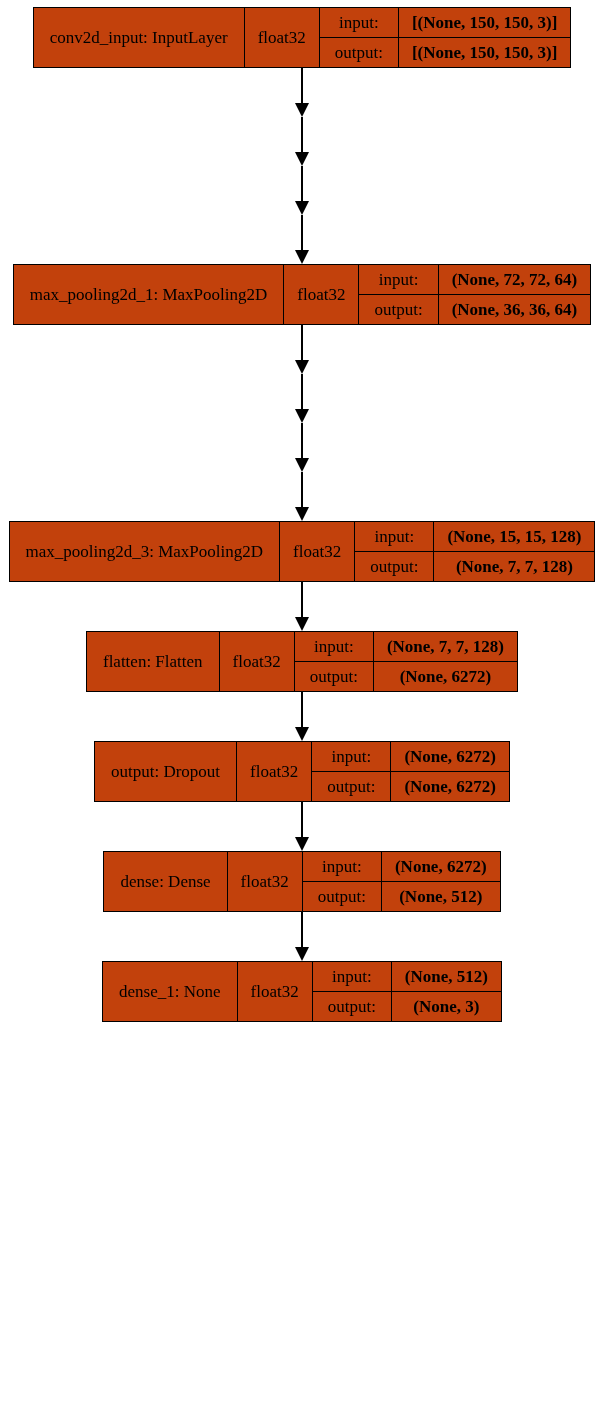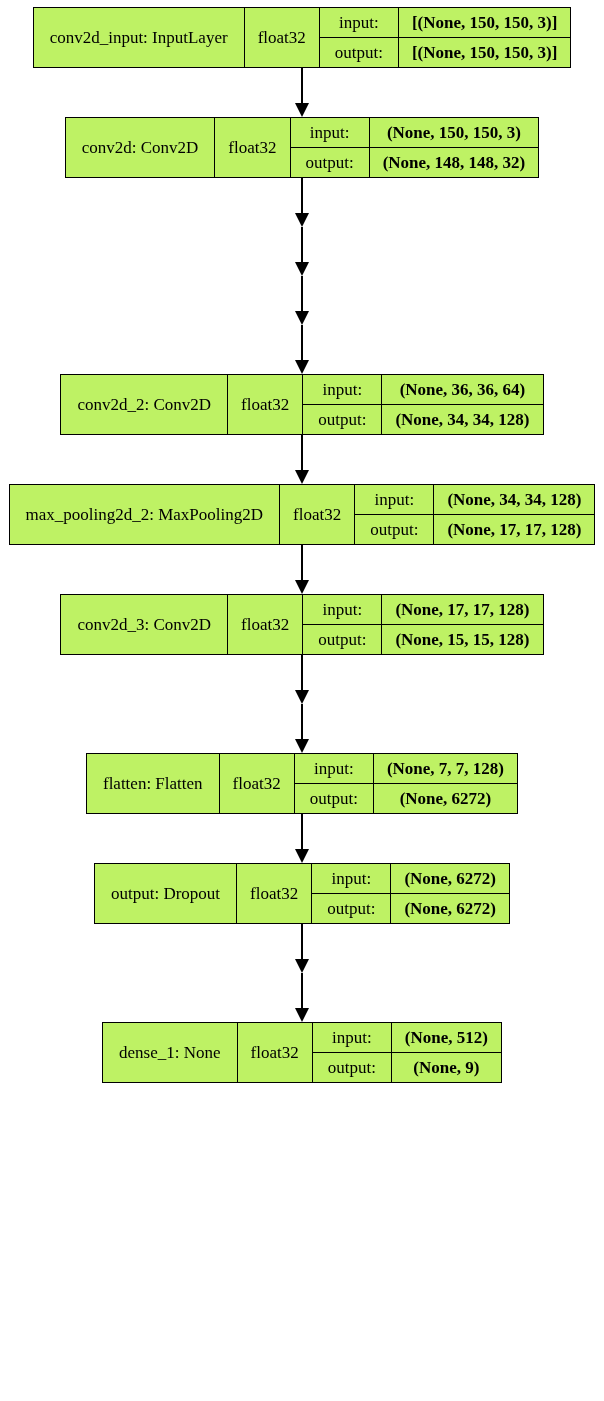--- a/index.html
+++ b/index.html
@@ -18,21 +18,21 @@
     height: 1401px;
     box-sizing: border-box;
     padding-top: 7px;
     display: flex;
     flex-direction: column;
     align-items: center;
     overflow: hidden;
   }
   table.node {
     border-collapse: collapse;
-    background: #bef264;
+    background: #c2410c;
     flex: 0 0 auto;
   }
   table.node td {
     border: 1px solid #000000;
     text-align: center;
     vertical-align: middle;
     font-size: 17px;
     line-height: 1;
     height: 29px;
     white-space: nowrap;
@@ -79,111 +79,83 @@
       <td class="cell-label">output:</td>
       <td class="cell-shape">[(None, 150, 150, 3)]</td>
     </tr>
   </tbody>
     </table>
   <div class="edge">
     <div class="edge-line"></div>
     <div class="edge-arrowhead"></div>
   </div>
 
-  <table class="node">
-    <tbody>
-        <tr>
-      <td class="cell-name" rowspan="2">conv2d: Conv2D</td>
-      <td class="cell-dtype" rowspan="2">float32</td>
-      <td class="cell-label">input:</td>
-      <td class="cell-shape">(None, 150, 150, 3)</td>
-    </tr>
-    <tr>
-      <td class="cell-label">output:</td>
-      <td class="cell-shape">(None, 148, 148, 32)</td>
-    </tr>
-  </tbody>
-    </table>
-  <div class="edge">
-    <div class="edge-line"></div>
-    <div class="edge-arrowhead"></div>
-  </div>
-
-  <div class="edge">
-    <div class="edge-line"></div>
-    <div class="edge-arrowhead"></div>
-  </div>
-
-  <div class="edge">
-    <div class="edge-line"></div>
-    <div class="edge-arrowhead"></div>
-  </div>
-
-  <div class="edge">
-    <div class="edge-line"></div>
-    <div class="edge-arrowhead"></div>
-  </div>
-
-  <table class="node">
-    <tbody>
-        <tr>
-      <td class="cell-name" rowspan="2">conv2d_2: Conv2D</td>
-      <td class="cell-dtype" rowspan="2">float32</td>
-      <td class="cell-label">input:</td>
+  <div class="edge">
+    <div class="edge-line"></div>
+    <div class="edge-arrowhead"></div>
+  </div>
+
+  <div class="edge">
+    <div class="edge-line"></div>
+    <div class="edge-arrowhead"></div>
+  </div>
+
+  <div class="edge">
+    <div class="edge-line"></div>
+    <div class="edge-arrowhead"></div>
+  </div>
+
+  <table class="node">
+    <tbody>
+        <tr>
+      <td class="cell-name" rowspan="2">max_pooling2d_1: MaxPooling2D</td>
+      <td class="cell-dtype" rowspan="2">float32</td>
+      <td class="cell-label">input:</td>
+      <td class="cell-shape">(None, 72, 72, 64)</td>
+    </tr>
+    <tr>
+      <td class="cell-label">output:</td>
       <td class="cell-shape">(None, 36, 36, 64)</td>
     </tr>
-    <tr>
-      <td class="cell-label">output:</td>
-      <td class="cell-shape">(None, 34, 34, 128)</td>
-    </tr>
-  </tbody>
-    </table>
-  <div class="edge">
-    <div class="edge-line"></div>
-    <div class="edge-arrowhead"></div>
-  </div>
-
-  <table class="node">
-    <tbody>
-        <tr>
-      <td class="cell-name" rowspan="2">max_pooling2d_2: MaxPooling2D</td>
-      <td class="cell-dtype" rowspan="2">float32</td>
-      <td class="cell-label">input:</td>
-      <td class="cell-shape">(None, 34, 34, 128)</td>
-    </tr>
-    <tr>
-      <td class="cell-label">output:</td>
-      <td class="cell-shape">(None, 17, 17, 128)</td>
-    </tr>
-  </tbody>
-    </table>
-  <div class="edge">
-    <div class="edge-line"></div>
-    <div class="edge-arrowhead"></div>
-  </div>
-
-  <table class="node">
-    <tbody>
-        <tr>
-      <td class="cell-name" rowspan="2">conv2d_3: Conv2D</td>
-      <td class="cell-dtype" rowspan="2">float32</td>
-      <td class="cell-label">input:</td>
-      <td class="cell-shape">(None, 17, 17, 128)</td>
-    </tr>
-    <tr>
-      <td class="cell-label">output:</td>
+  </tbody>
+    </table>
+  <div class="edge">
+    <div class="edge-line"></div>
+    <div class="edge-arrowhead"></div>
+  </div>
+
+  <div class="edge">
+    <div class="edge-line"></div>
+    <div class="edge-arrowhead"></div>
+  </div>
+
+  <div class="edge">
+    <div class="edge-line"></div>
+    <div class="edge-arrowhead"></div>
+  </div>
+
+  <div class="edge">
+    <div class="edge-line"></div>
+    <div class="edge-arrowhead"></div>
+  </div>
+
+  <table class="node">
+    <tbody>
+        <tr>
+      <td class="cell-name" rowspan="2">max_pooling2d_3: MaxPooling2D</td>
+      <td class="cell-dtype" rowspan="2">float32</td>
+      <td class="cell-label">input:</td>
       <td class="cell-shape">(None, 15, 15, 128)</td>
     </tr>
-  </tbody>
-    </table>
-  <div class="edge">
-    <div class="edge-line"></div>
-    <div class="edge-arrowhead"></div>
-  </div>
-
+    <tr>
+      <td class="cell-label">output:</td>
+      <td class="cell-shape">(None, 7, 7, 128)</td>
+    </tr>
+  </tbody>
+    </table>
   <div class="edge">
     <div class="edge-line"></div>
     <div class="edge-arrowhead"></div>
   </div>
 
   <table class="node">
     <tbody>
         <tr>
       <td class="cell-name" rowspan="2">flatten: Flatten</td>
       <td class="cell-dtype" rowspan="2">float32</td>
@@ -213,33 +185,47 @@
       <td class="cell-label">output:</td>
       <td class="cell-shape">(None, 6272)</td>
     </tr>
   </tbody>
     </table>
   <div class="edge">
     <div class="edge-line"></div>
     <div class="edge-arrowhead"></div>
   </div>
 
+  <table class="node">
+    <tbody>
+        <tr>
+      <td class="cell-name" rowspan="2">dense: Dense</td>
+      <td class="cell-dtype" rowspan="2">float32</td>
+      <td class="cell-label">input:</td>
+      <td class="cell-shape">(None, 6272)</td>
+    </tr>
+    <tr>
+      <td class="cell-label">output:</td>
+      <td class="cell-shape">(None, 512)</td>
+    </tr>
+  </tbody>
+    </table>
   <div class="edge">
     <div class="edge-line"></div>
     <div class="edge-arrowhead"></div>
   </div>
 
   <table class="node">
     <tbody>
         <tr>
       <td class="cell-name" rowspan="2">dense_1: None</td>
       <td class="cell-dtype" rowspan="2">float32</td>
       <td class="cell-label">input:</td>
       <td class="cell-shape">(None, 512)</td>
     </tr>
     <tr>
       <td class="cell-label">output:</td>
-      <td class="cell-shape">(None, 9)</td>
+      <td class="cell-shape">(None, 3)</td>
     </tr>
   </tbody>
     </table>
 
 </div>
 
 </body></html>

